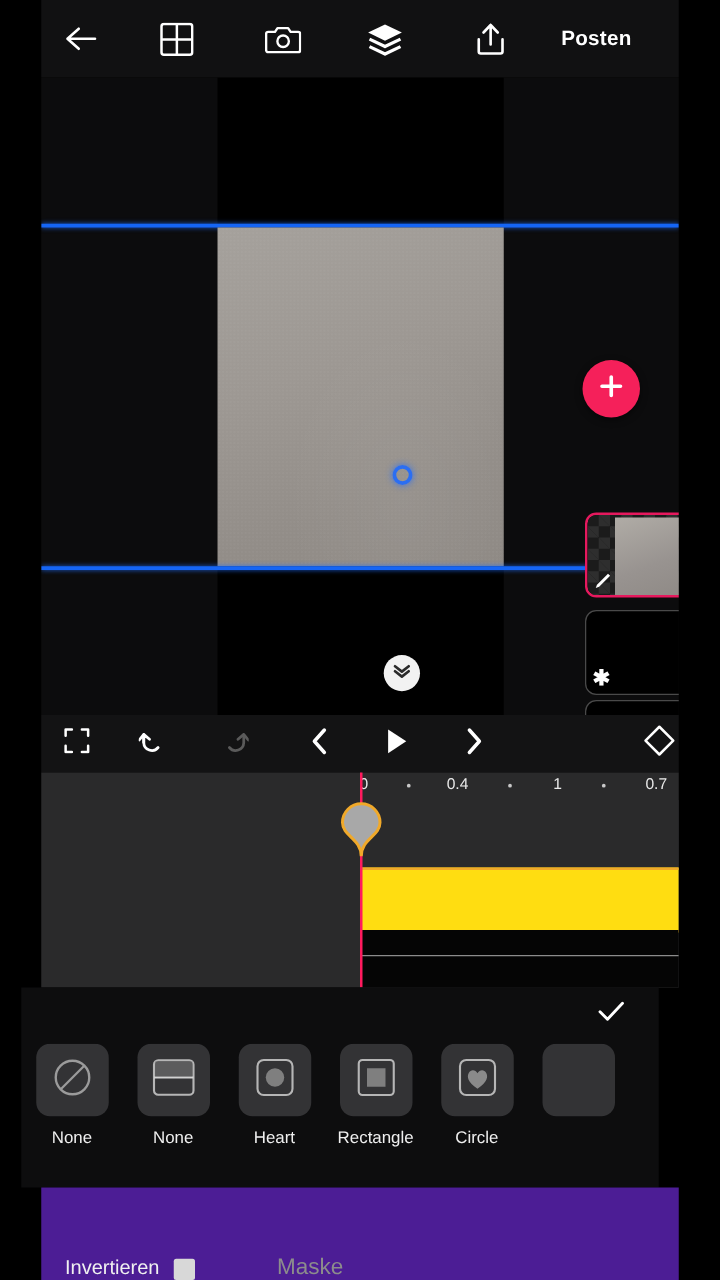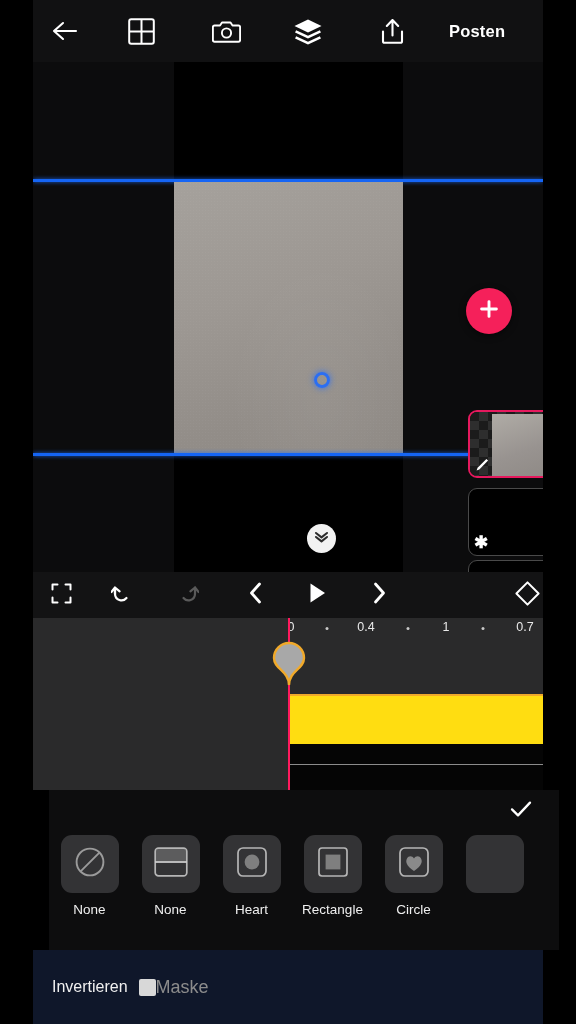--- a/index.html
+++ b/index.html
@@ -83,41 +83,41 @@
         background:#050505;}
   .blacktrack .hair{position:absolute;left:0;top:20px;width:254px;height:1px;
         background:#8c8c8c;}
   .playline{position:absolute;left:255px;top:0;width:2px;height:150px;
         background:#ff1a5e;}
   .ruler-playline{position:absolute;left:288px;top:618px;width:2px;height:22px;
         background:#ff1a5e;}
   .phandle{position:absolute;left:271px;top:641px;width:36px;height:45px;cursor:pointer;}
 
   
-  .maskpane{position:absolute;left:49px;top:790px;width:510px;height:160px;
+  .maskpane{position:absolute;left:17px;top:790px;width:510px;height:160px;
             background:#0d0d0e;}
   .check-row{position:absolute;right:18px;top:2px;width:40px;height:38px;
              display:flex;align-items:center;justify-content:center;cursor:pointer;}
   .mstrip{position:absolute;left:0;top:45px;width:510px;height:104px;
           display:flex;align-items:flex-start;overflow:hidden;}
   .mitem{flex:0 0 auto;width:81px;display:flex;flex-direction:column;
          align-items:center;cursor:pointer;}
   .mtile{width:58px;height:58px;border-radius:11px;background:#333335;
          display:flex;align-items:center;justify-content:center;box-sizing:border-box;}
   .mitem.sel .mtile{border:2px solid #e6195e;background:#2e2e30;}
   .mlabel{margin-top:9px;font-size:13.5px;color:#efefef;}
 
   
   .botbar{position:absolute;left:33px;top:950px;width:510px;height:74px;
-          background:#0f172a;display:flex;align-items:center;}
+          background:#4c1d95;display:flex;align-items:flex-end;}
   .inv-wrap{display:flex;align-items:center;margin-left:19px;cursor:pointer;}
   .inv-lbl{font-size:16px;color:#f0f0f0;}
   .inv-box{width:17px;height:17px;background:#d8d8d8;border-radius:2px;
            margin-left:11px;}
-  .maske-lbl{font-size:18px;color:#8c8c8c;}
+  .maske-lbl{margin-left:66px;font-size:18px;color:#8c8c8c;}
 </style>
 </head>
 <body>
 
 <div class="phone">
 
   <div class="topbar">
     <div class="tb-btn" style="width:64px">
       <span>
         <svg width="26" height="22" viewBox="0 0 26 22">

